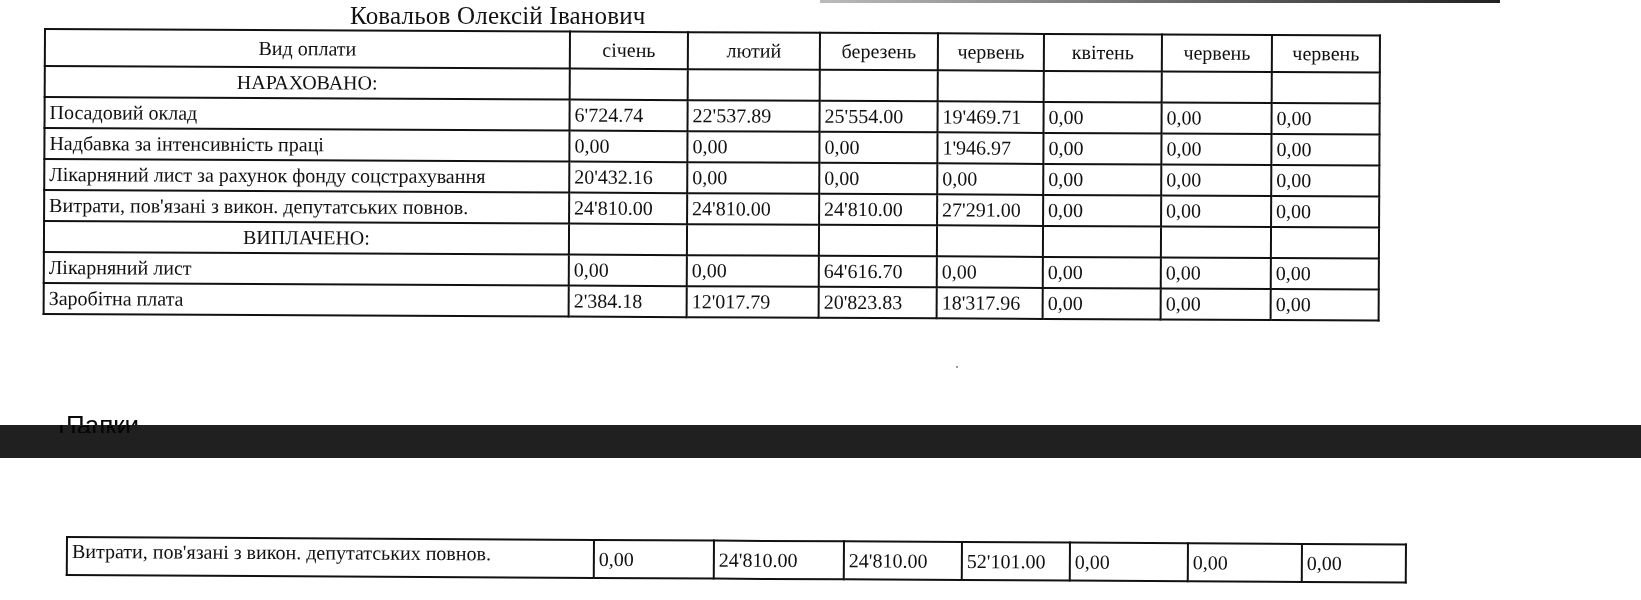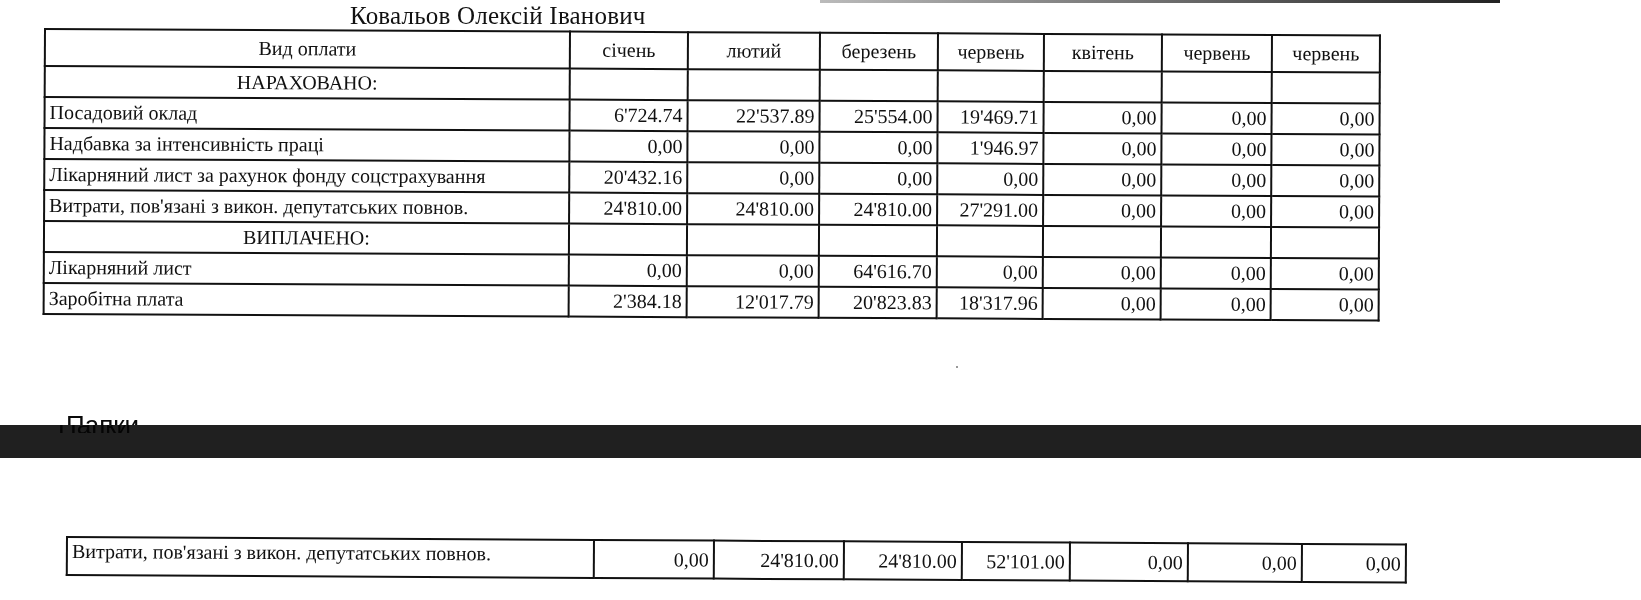--- a/index.html
+++ b/index.html
@@ -18,21 +18,21 @@
     font-size: 25px; letter-spacing: 0.2px;
   }
   table.pay {
     position: absolute; border-collapse: collapse;
     font-size: 20px;
   }
   table.pay td {
     border: 2px solid #111; padding: 0 4px; white-space: nowrap;
     height: 29px; line-height: 29px; vertical-align: bottom;
   }
-  table.pay td.num { text-align: right; }
+  table.pay td.num { }
   table.pay td.hdr { text-align: center; vertical-align: middle; font-size: 20px; }
   table.pay td.label { text-align: left; }
   table.pay td.section { text-align: center; }
   #main-table { left: 44px; top: 28px; transform: rotate(0.28deg); transform-origin: left top; }
   #main-table tr.header-row td { height: 35px; line-height: 35px; }
   .col-label { width: 525px; }
   .col-m1 { width: 118px; }
   .col-m2 { width: 132px; }
   .col-m3 { width: 118px; }
   .col-m4 { width: 106px; }

